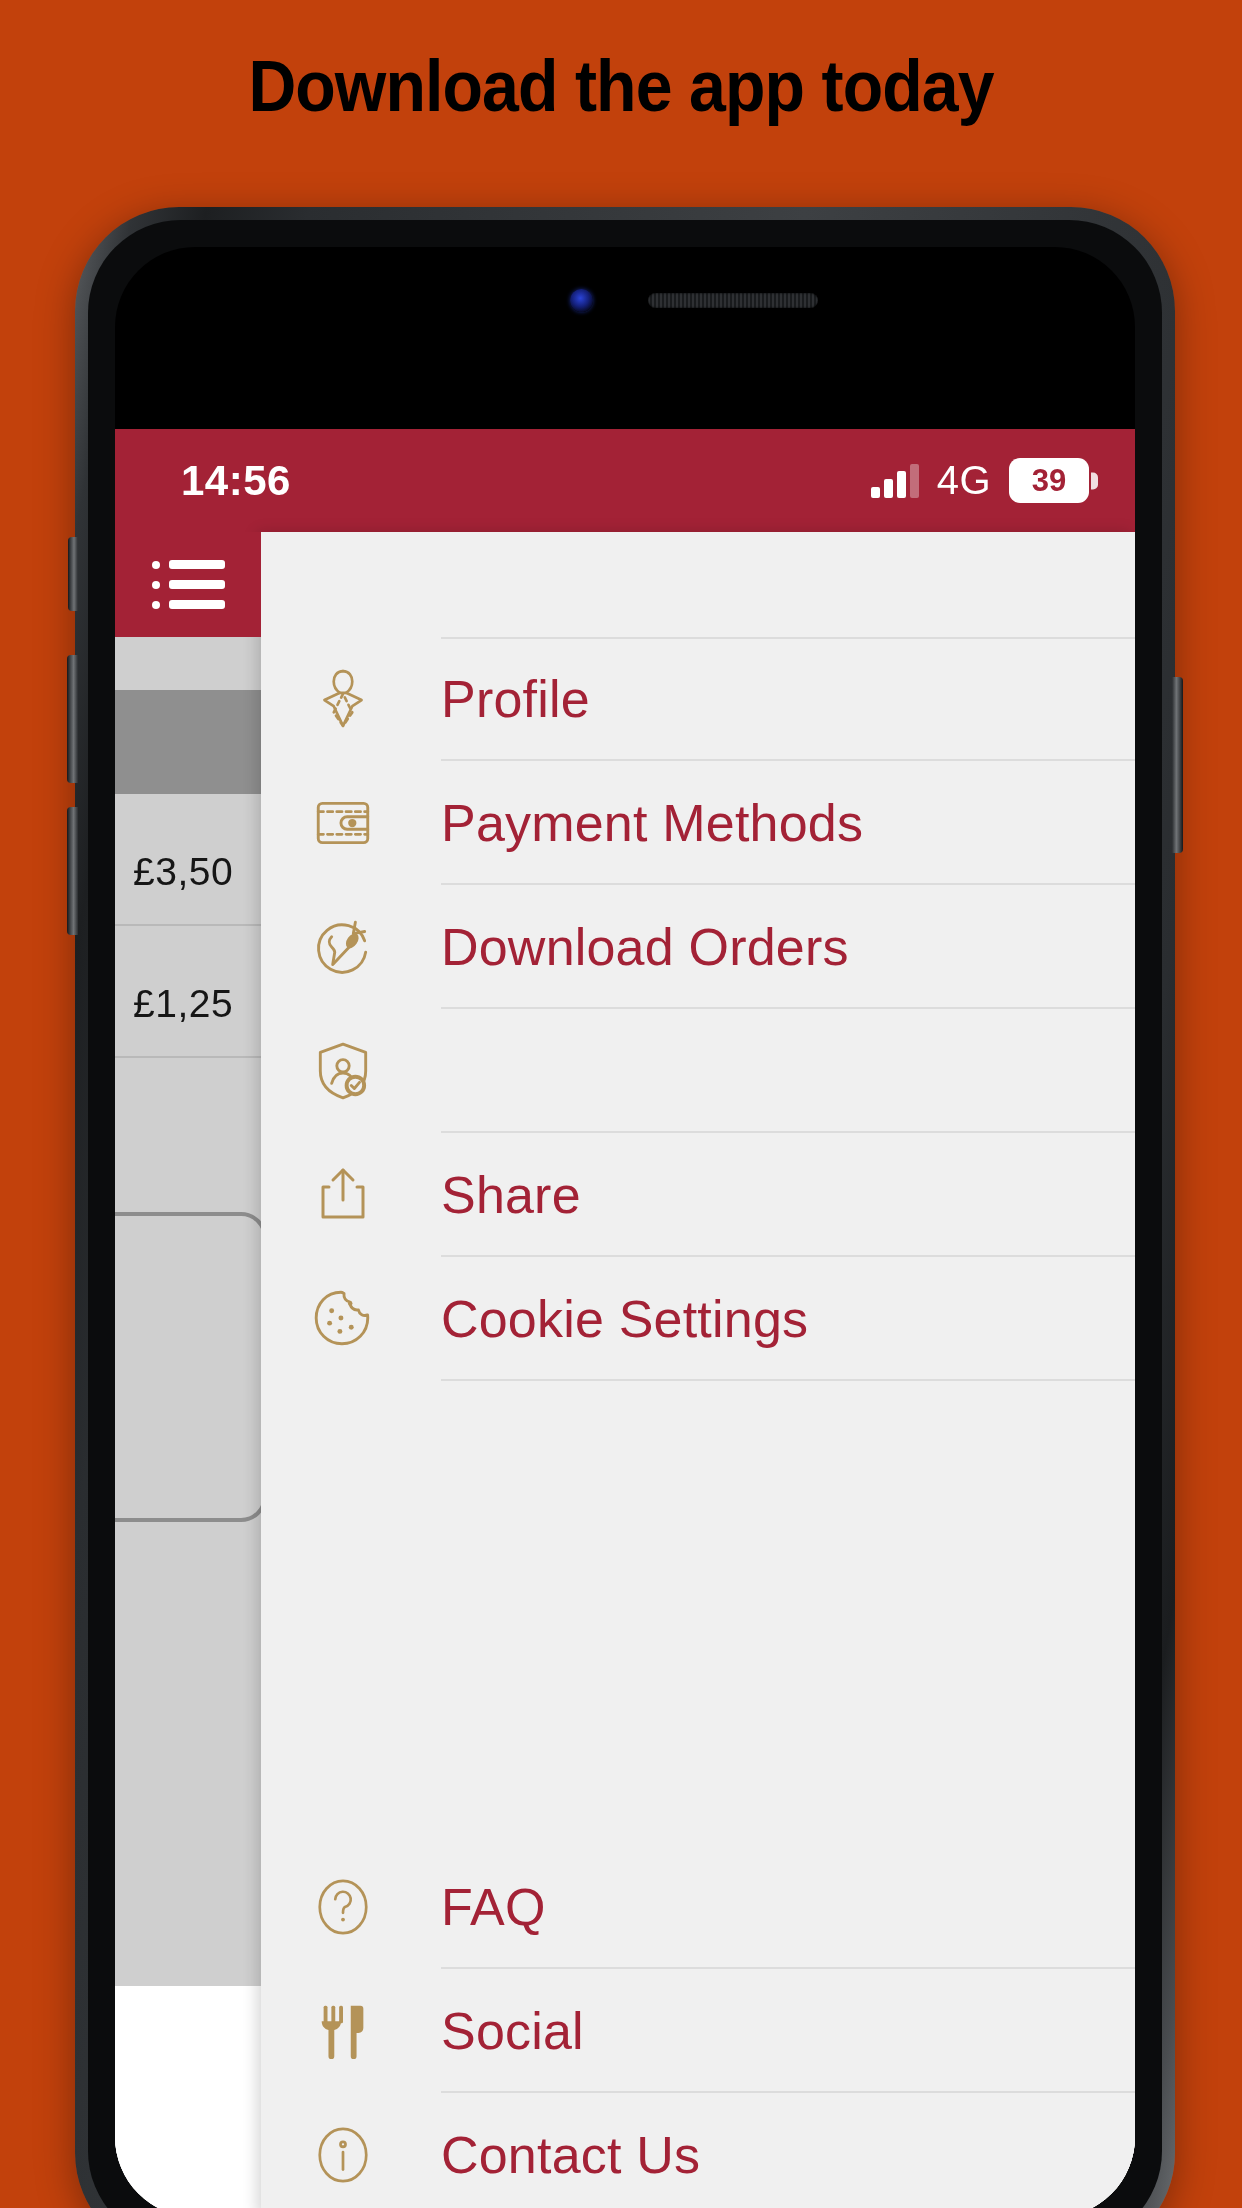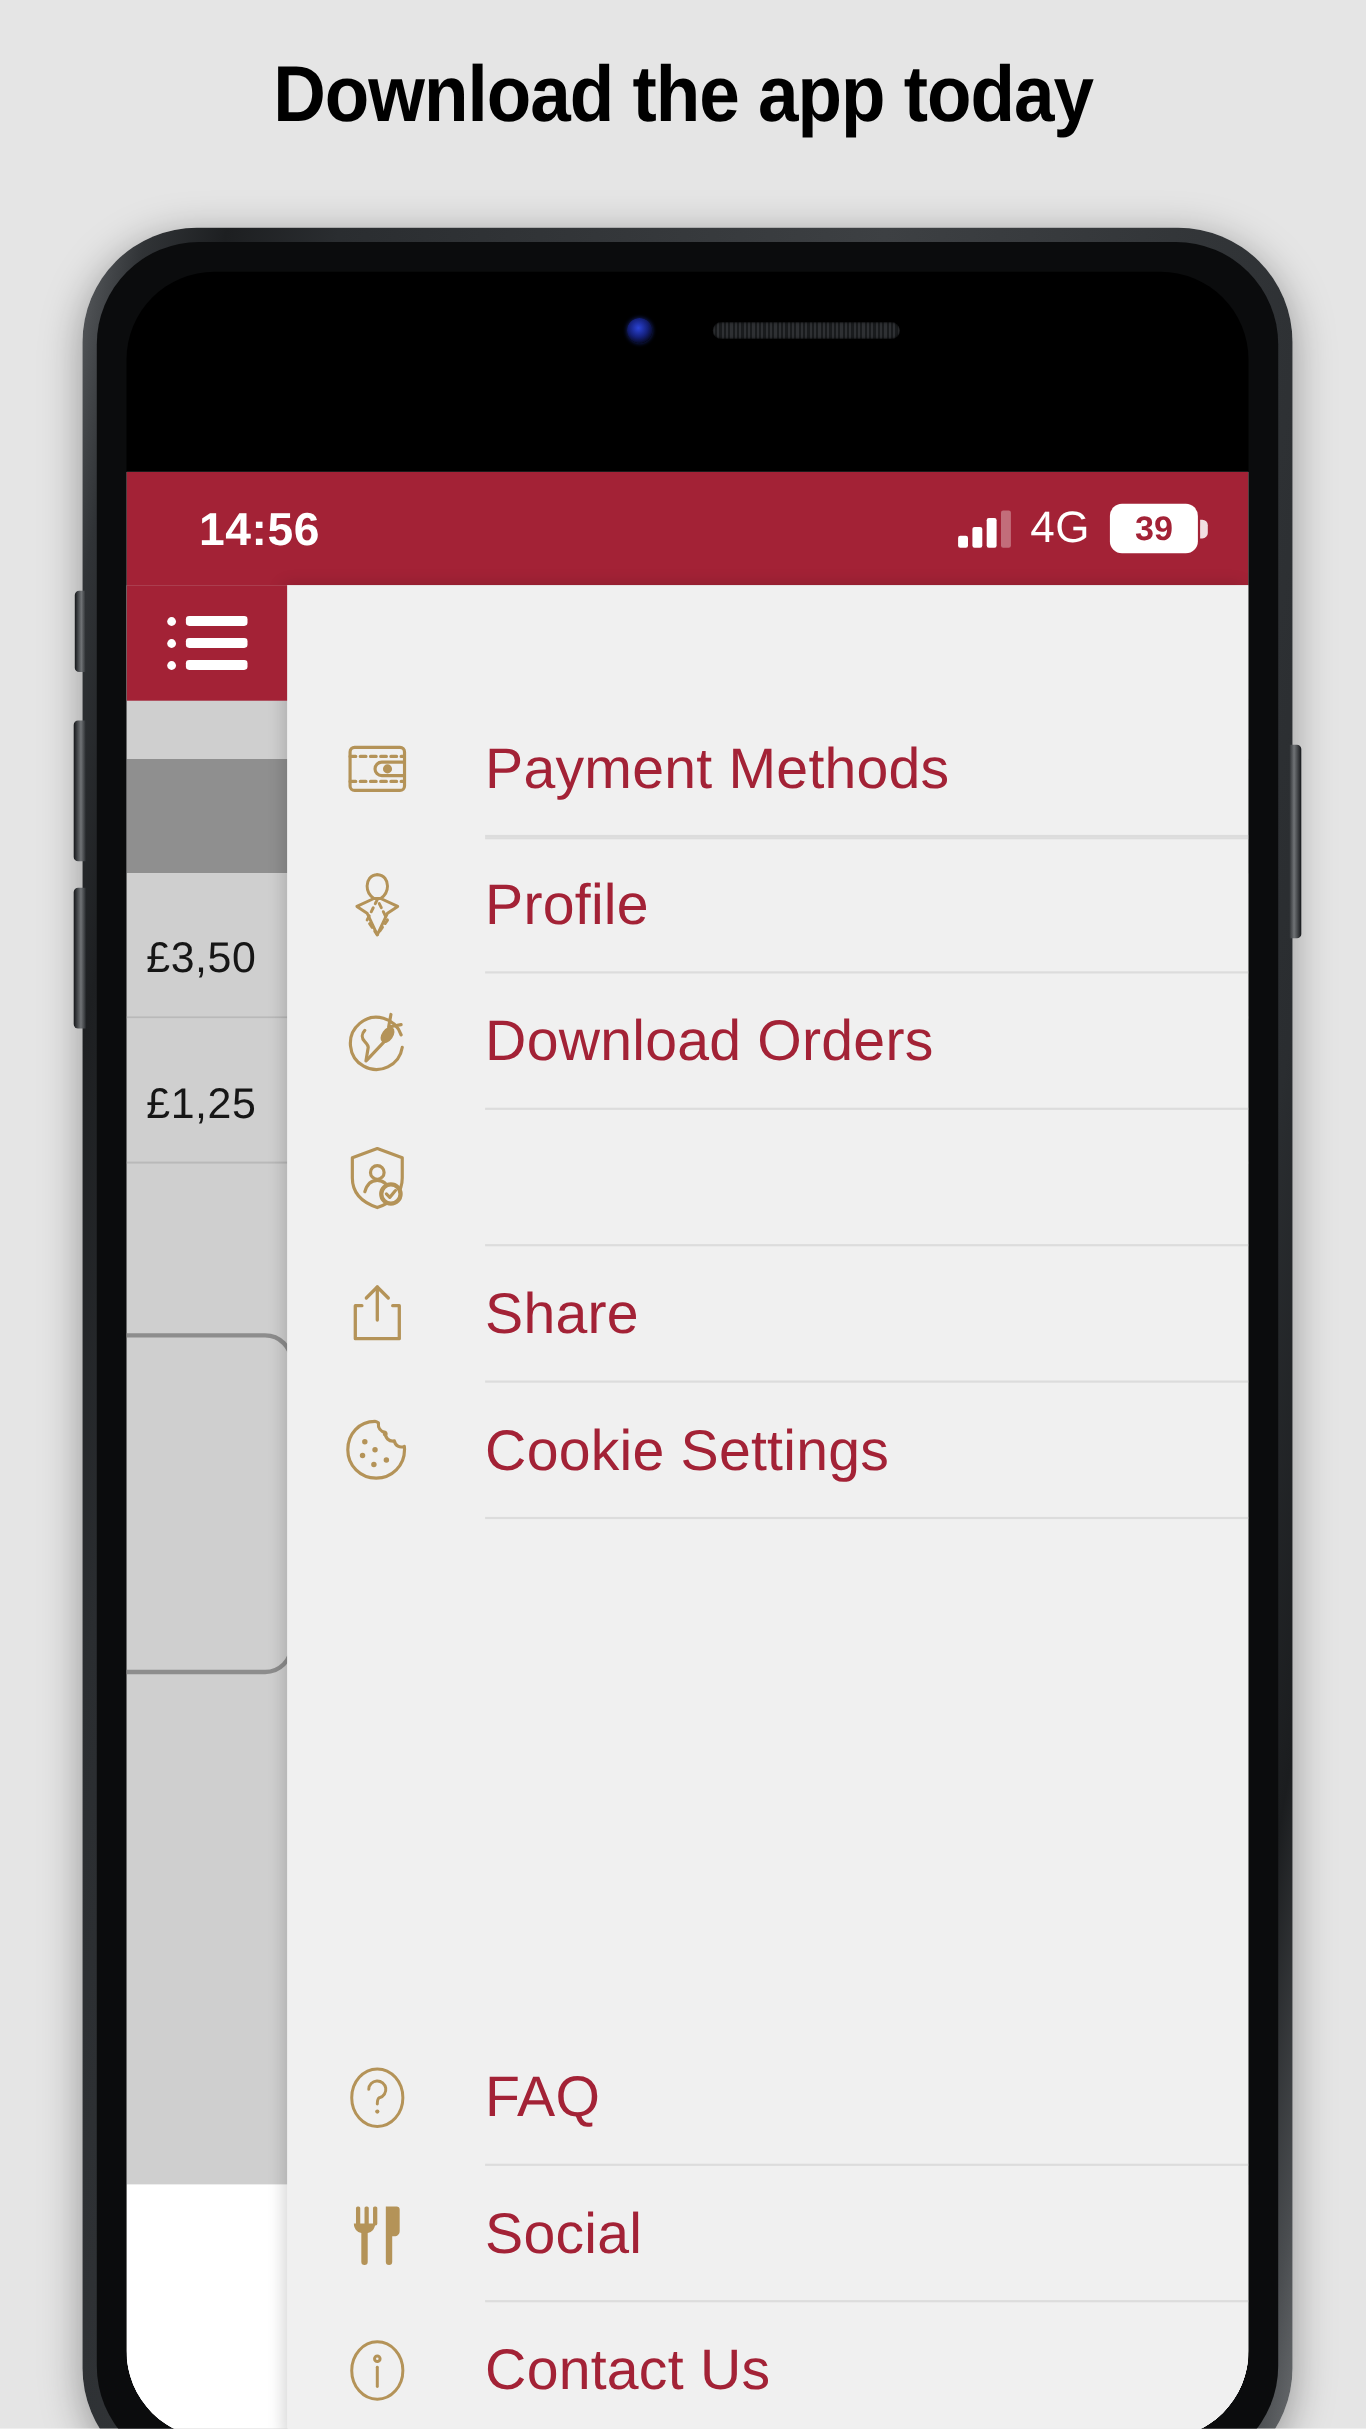--- a/index.html
+++ b/index.html
@@ -9,21 +9,21 @@
     height: 2208px;
     background: #ffffff;
     font-family: "Liberation Sans", "DejaVu Sans", sans-serif;
     overflow: hidden;
   }
 
   #root {
     position: relative;
     width: 1242px;
     height: 2208px;
-    background: #e5e5e5;
+    background: #c2410c;
     overflow: hidden;
   }
 
   
   .headline {
     position: absolute;
     top: 46px;
     left: 0;
     width: 1242px;
     text-align: center;
@@ -389,43 +389,43 @@
                   <span class="ln"></span>
                 </div>
             </div>
           </div>
 
           <div class="drawer">
             <div class="drawer-head"></div>
 
             <div class="menu-list">
 
+              <div class="menu-item first">
+                <span class="mi-icon">
+                  <svg width="66" height="66" viewBox="0 0 64 64" fill="none" stroke="currentColor" stroke-width="2.6" stroke-linecap="round" stroke-linejoin="round">
+                    <path d="M32 5c-6 0-9 5-9 10 0 5 3 9 6 11"></path>
+                    <path d="M32 5c6 0 9 5 9 10 0 5-3 9-6 11"></path>
+                    <path d="M29 26l-15 7 9 6 9 19 9-19 9-6-15-7z"></path>
+                    <path d="M32 27l-9 18 9 13 9-13-9-18z" stroke-dasharray="4 4"></path>
+                  </svg>
+                </span>
+                <span class="mi-label">Profile</span>
+              </div>
+
               <div class="menu-item">
                 <span class="mi-icon">
                   <svg width="66" height="66" viewBox="0 0 64 64" fill="none" stroke="currentColor" stroke-width="2.8" stroke-linecap="round" stroke-linejoin="round">
                     <rect x="8" y="13" width="48" height="38" rx="4"></rect>
                     <path d="M8 21h48" stroke-dasharray="5 4"></path>
                     <path d="M8 43h48" stroke-dasharray="5 4"></path>
                     <path d="M56 26H36a6 6 0 0 0 0 12h20"></path>
                     <circle cx="41" cy="32" r="4" fill="currentColor" stroke="none"></circle>
                   </svg>
                 </span>
                 <span class="mi-label">Payment Methods</span>
-              </div>
-
-              <div class="menu-item first">
-                <span class="mi-icon">
-                  <svg width="66" height="66" viewBox="0 0 64 64" fill="none" stroke="currentColor" stroke-width="2.6" stroke-linecap="round" stroke-linejoin="round">
-                    <path d="M32 5c-6 0-9 5-9 10 0 5 3 9 6 11"></path>
-                    <path d="M32 5c6 0 9 5 9 10 0 5-3 9-6 11"></path>
-                    <path d="M29 26l-15 7 9 6 9 19 9-19 9-6-15-7z"></path>
-                    <path d="M32 27l-9 18 9 13 9-13-9-18z" stroke-dasharray="4 4"></path>
-                  </svg>
-                </span>
-                <span class="mi-label">Profile</span>
               </div>
 
               <div class="menu-item">
                 <span class="mi-icon">
                   <svg width="66" height="66" viewBox="0 0 64 64" fill="none" stroke="currentColor" stroke-width="2.8" stroke-linecap="round" stroke-linejoin="round">
                     <path d="M53 26a23 23 0 1 0 1 11"></path>
                     <path d="M44 8l-2 11 11-2"></path>
                     <path d="M21 22c-3 3-3 7 0 10 2 2 3 3 3 5l-2 12"></path>
                     <ellipse cx="41" cy="26" rx="5" ry="8" transform="rotate(35 41 26)" fill="currentColor" stroke="none"></ellipse>
                     <path d="M39 31L23 48"></path>

